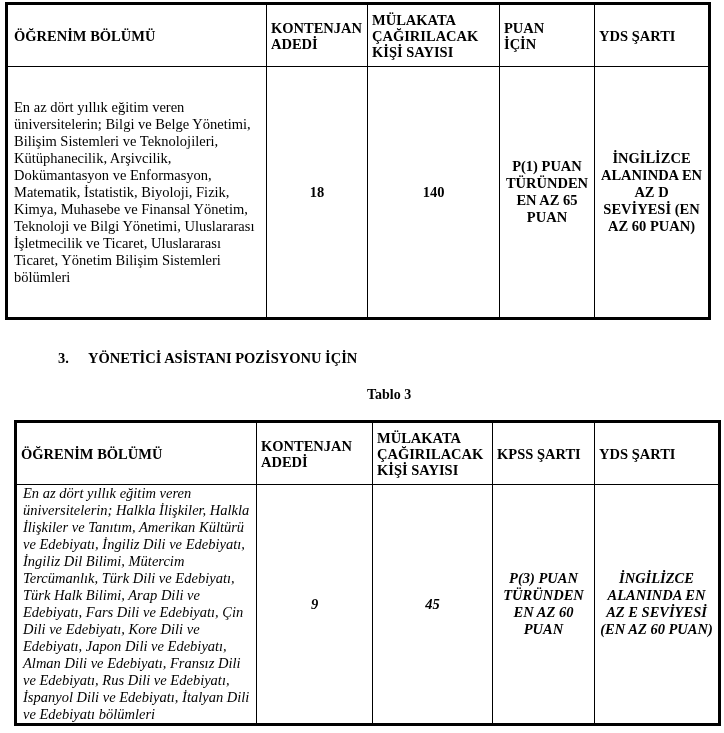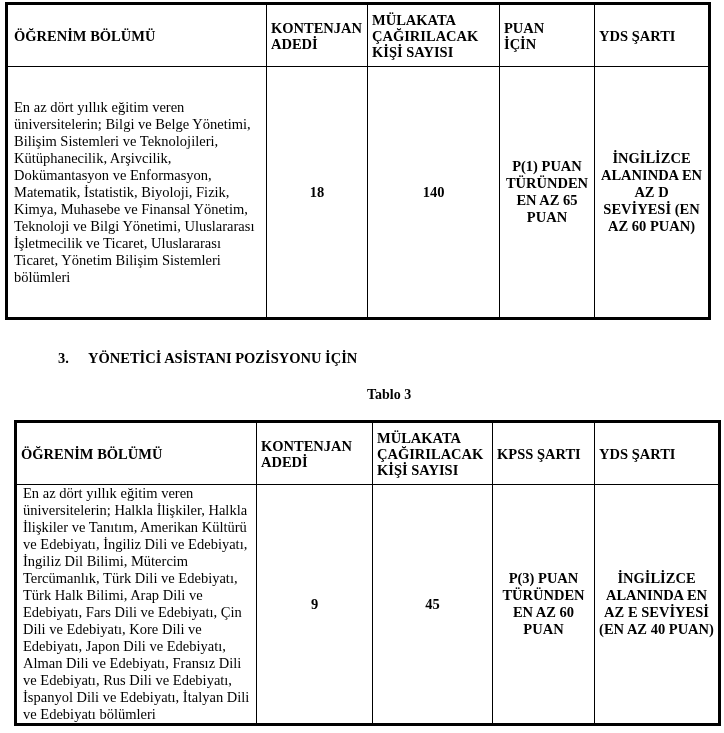--- a/index.html
+++ b/index.html
@@ -36,21 +36,21 @@
     font-size: 14.5px;
     line-height: 17px;
     text-align: center;
   }
   #t1 { left: 5px; top: 2px; width: 703px; }
   #t1 thead tr { height: 63px; }
   #t1 tbody tr { height: 252px; }
   #t1 th.dept-h { text-align: left; padding-left: 6px; }
   #t2 { left: 14px; top: 420px; width: 704px; }
   #t2 thead tr { height: 63px; }
-  #t2 tbody tr { height: 178px; }
+  #t2 tbody tr { height: 178px; font-style: italic; }
 
   .section-heading {
     position: absolute; left: 58px; top: 350px;
     font-weight: bold; font-size: 14.5px; line-height: 17px; font-family: Liberation Serif, serif;
   }
   .section-heading .num { display: inline-block; width: 30px; }
   .table-caption {
     position: absolute; left: 359px; top: 386px;
     font-weight: bold; font-size: 14px; line-height: 17px; margin-left: 8px;
   }
@@ -125,16 +125,16 @@
       <th>KPSS ŞARTI</th>
       <th>YDS ŞARTI</th>
     </tr>
   </thead>
   <tbody>
     <tr>
       <td class="dept">En az dört yıllık eğitim veren üniversitelerin; Halkla İlişkiler, Halkla İlişkiler ve Tanıtım, Amerikan Kültürü ve Edebiyatı, İngiliz Dili ve Edebiyatı, İngiliz Dil Bilimi, Mütercim Tercümanlık, Türk Dili ve Edebiyatı, Türk Halk Bilimi, Arap Dili ve Edebiyatı, Fars Dili ve Edebiyatı, Çin Dili ve Edebiyatı, Kore Dili ve Edebiyatı, Japon Dili ve Edebiyatı, Alman Dili ve Edebiyatı, Fransız Dili ve Edebiyatı, Rus Dili ve Edebiyatı, İspanyol Dili ve Edebiyatı, İtalyan Dili ve Edebiyatı bölümleri</td>
       <td class="num">9</td>
       <td class="num">45</td>
       <td class="cond">P(3) PUAN TÜRÜNDEN EN AZ 60 PUAN</td>
-      <td class="cond">İNGİLİZCE ALANINDA EN AZ E SEVİYESİ (EN AZ 40 PUAN)</td>
+      <td class="cond">İNGİLİZCE ALANINDA EN AZ E SEVİYESİ (EN AZ 60 PUAN)</td>
     </tr>
   </tbody>
 </table>
 
 </body></html>

